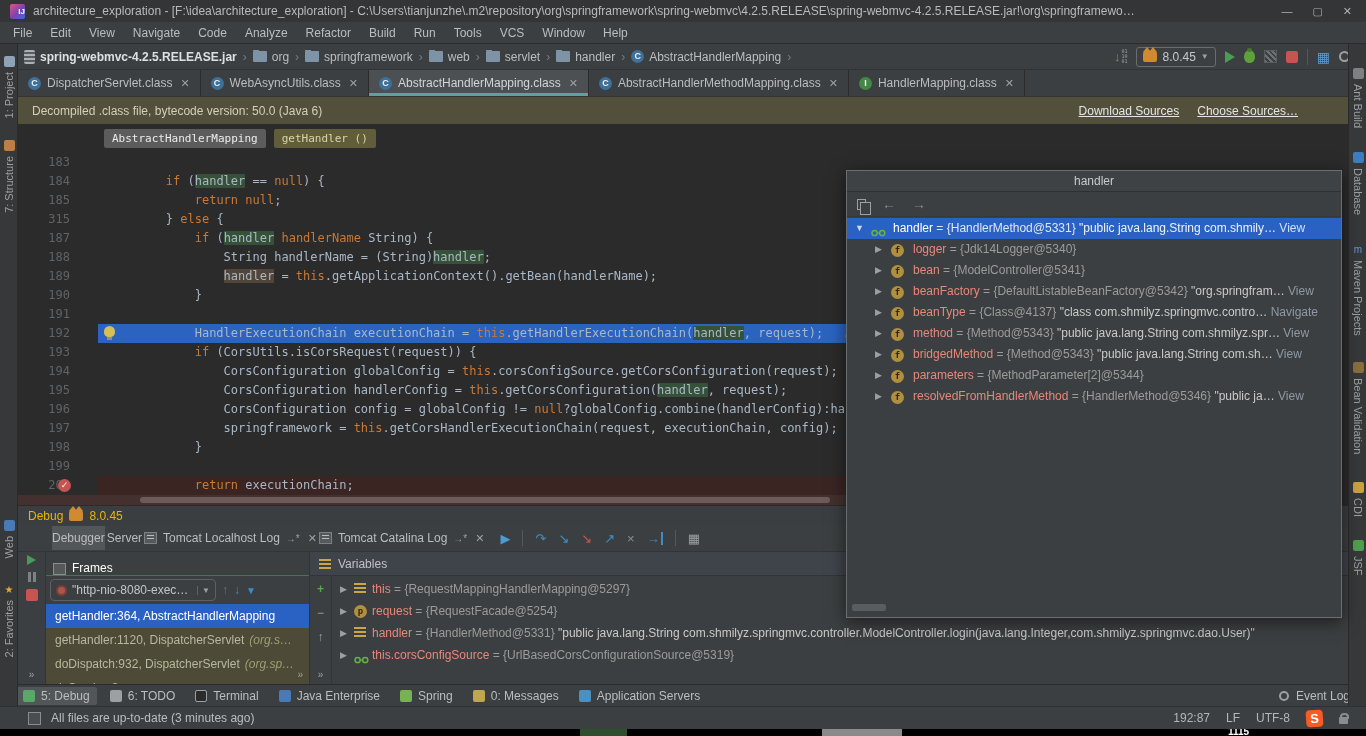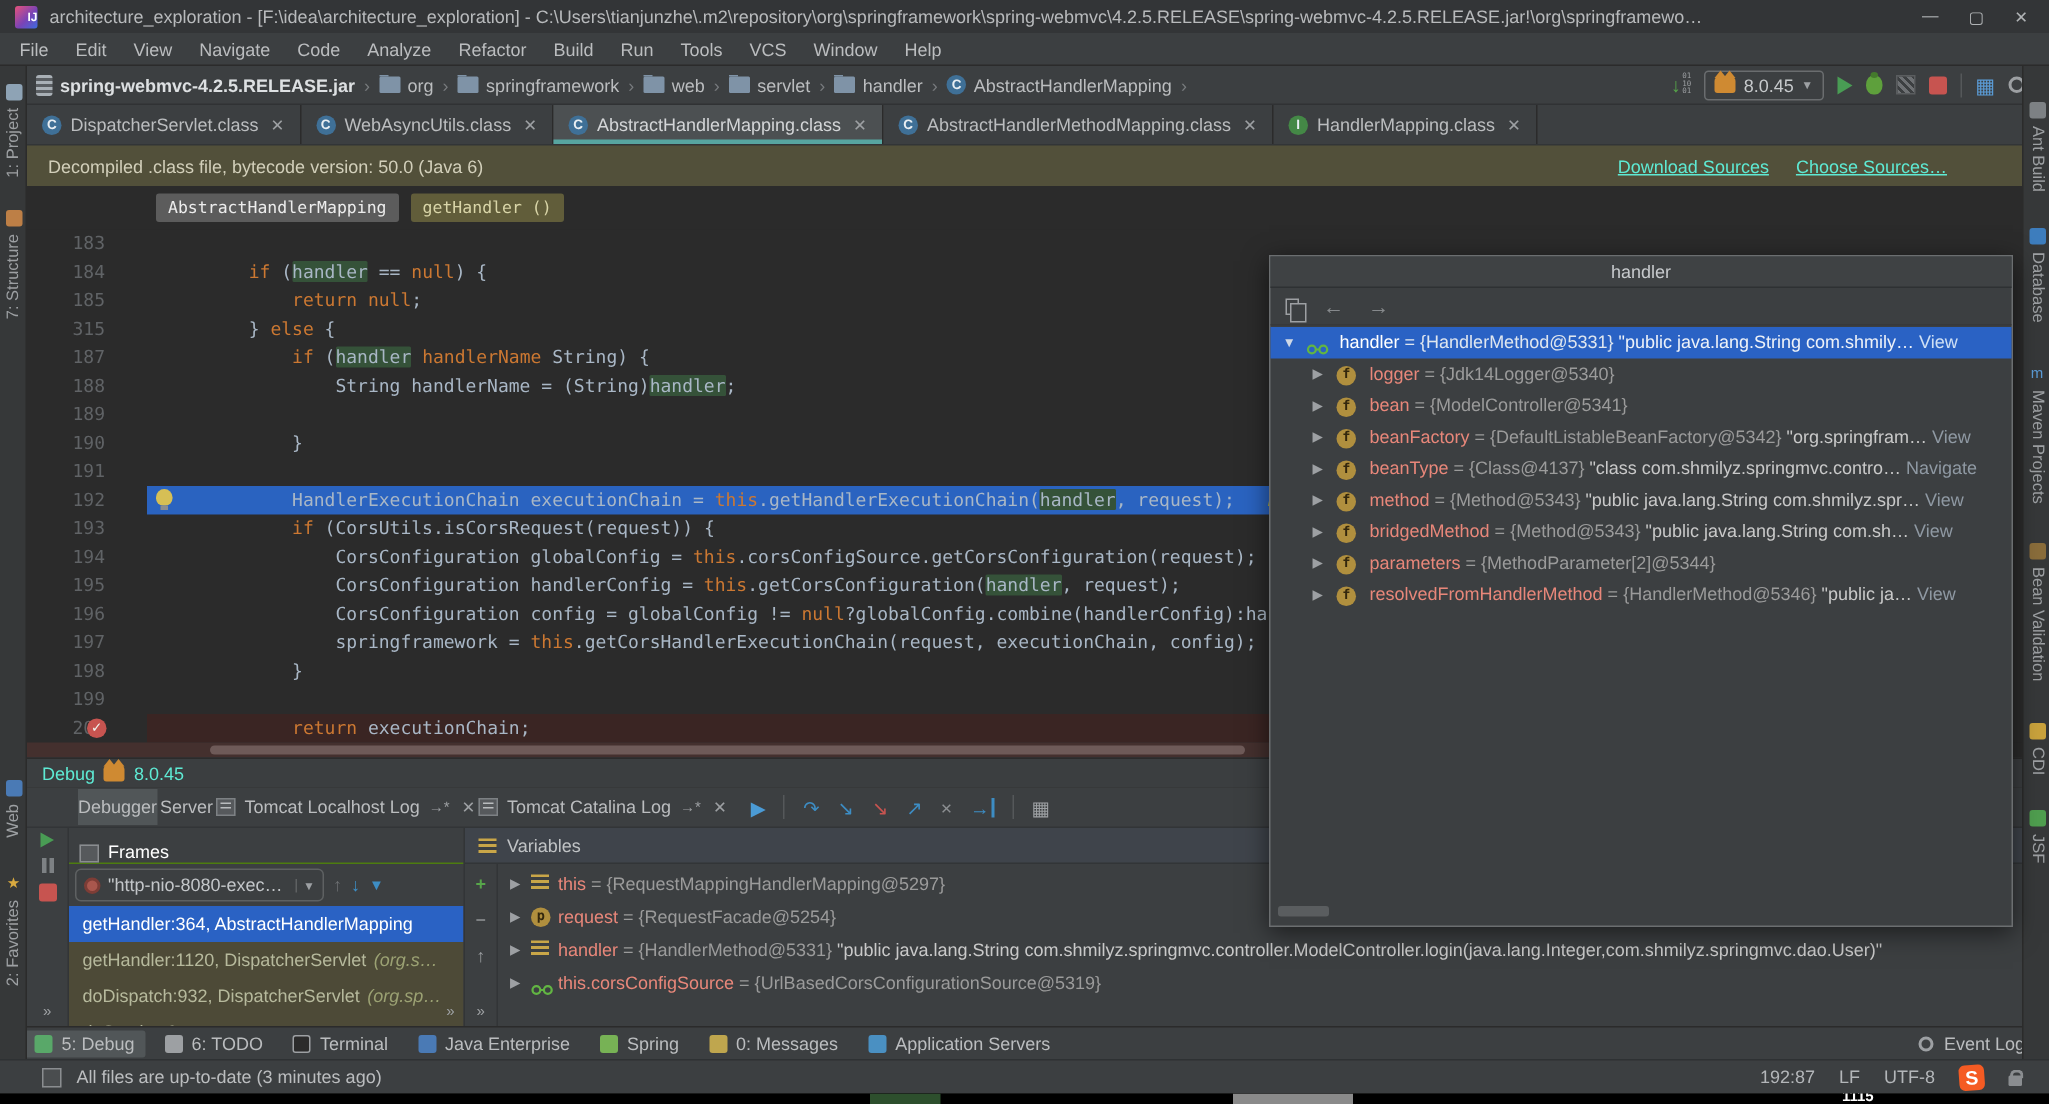--- a/index.html
+++ b/index.html
@@ -48,21 +48,21 @@
   
   .tabbar{position:absolute;left:18px;top:70px;width:1330px;height:27px;background:#3c3f41;display:flex;align-items:stretch;border-bottom:1px solid #323537}
   .etab{display:flex;align-items:center;gap:6px;padding:0 10px;border-right:1px solid #2b2b2b;position:relative;color:#bbbdbf;white-space:nowrap}
   .etab.active{background:#4c5052;color:#d3d5d7}
   .etab.active::after{content:'';position:absolute;left:0;right:0;bottom:0;height:3px;background:#57a5a0}
   .tab-close{color:#9da0a3;font-size:11px;margin-left:2px}
 
   
   .banner{position:absolute;left:18px;top:97px;width:1330px;height:27px;background:#52503a;display:flex;align-items:center;padding:0 14px;color:#d2cfba}
   .banner-links{margin-left:auto;display:flex;gap:18px;padding-right:36px}
-  .blink{color:#5eead4;text-decoration:underline}
+  .blink{color:#e5e5e5;text-decoration:underline}
   .chipsrow{position:absolute;left:18px;top:124px;width:1330px;height:29px;background:#2b2b2b;display:flex;align-items:center;gap:8px;padding-left:86px}
   .chip{font:11px "DejaVu Sans Mono",monospace;padding:3px 8px;border-radius:2px}
   .chip-class{background:#5c5c5c;color:#ececec}
   .chip-method{background:#615d3a;color:#d9d5a8}
 
   
   .editor{position:absolute;left:18px;top:153px;width:1330px;height:342px;background:#2b2b2b}
   .cline{position:relative;height:19px}
   .linebg{position:absolute;left:80px;width:748px;top:0;bottom:0}
   .cline.exec .linebg{background:#2a63c0}
@@ -73,21 +73,21 @@
   .hl{background:#355239;border-radius:1px}
   .hlw{background:#52453a;border-radius:1px}
   .hint{color:#bbb529;font-style:italic;font-weight:bold}
   .gbp{position:absolute;left:40px;top:3px;width:13px;height:13px;background:#c75450;border-radius:50%;color:#eef4ee;font-size:9px;line-height:13px;text-align:center}
   .gbulb{position:absolute;left:86px;top:2px;width:11px;height:11px;background:#d6bf55;border-radius:50% 50% 42% 42%}
   .gbulb::after{content:'';position:absolute;left:3px;bottom:-3px;width:5px;height:3px;background:#8a8d90}
   .ehscroll{position:absolute;left:18px;top:495px;width:828px;height:10px;background:#44302e}
   .ehthumb{position:absolute;left:122px;top:2px;width:690px;height:6px;background:#6e5a58;border-radius:3px}
 
   
-  .dheader{position:absolute;left:18px;top:505px;width:1330px;height:20px;background:#3b3e40;border-top:1px solid #2b2b2b;display:flex;align-items:center;gap:6px;padding-left:10px;color:#5eead4}
+  .dheader{position:absolute;left:18px;top:505px;width:1330px;height:20px;background:#3b3e40;border-top:1px solid #2b2b2b;display:flex;align-items:center;gap:6px;padding-left:10px;color:#eab308}
   .dtabs{position:absolute;left:18px;top:525px;width:1330px;height:27px;background:#3c3f41;border-bottom:1px solid #323537;display:flex;align-items:center;padding-left:34px;gap:2px}
   .dtab{display:flex;align-items:center;gap:6px;padding:5px 0;white-space:nowrap}
   .dtab.active{background:#515658}
   .ic-console{width:13px;height:12px;background:#56595c;border:1px solid #7d8184;position:relative}
   .ic-console::after{content:'';position:absolute;left:2px;top:2px;width:7px;height:1px;background:#b9bcbe;box-shadow:0 3px 0 #b9bcbe}
   .pinarrow{color:#9da0a3;font-size:10px}
   .steps{display:flex;align-items:center;gap:12px;margin-left:14px}
   .step{font-size:13px;line-height:13px}
   .rerun-abs{position:absolute;left:6px;top:530px;color:#4aa6a0;font-size:15px;z-index:5}
   .dcontent{position:absolute;left:18px;top:552px;width:1330px;height:132px;background:#3c3f41;overflow:hidden}
@@ -333,20 +333,21 @@
         <span class="code"><span>            </span><span class="kw">if </span><span>(</span><span class="hl">handler</span><span> </span><span class="kw">handlerName</span><span> String) {</span></span>
       </div>
       <div class="cline">
         <div class="linebg"></div>
         <span class="lnum">188</span>
         <span class="code"><span>                String handlerName = (String)</span><span class="hl">handler</span><span>;</span></span>
       </div>
       <div class="cline">
         <div class="linebg"></div>
         <span class="lnum">189</span>
+        <span class="code"><span>                </span><span class="hlw">handler</span><span> = </span><span class="kw">this</span><span>.getApplicationContext().getBean(handlerName);</span></span>
       </div>
       <div class="cline">
         <div class="linebg"></div>
         <span class="lnum">190</span>
         <span class="code"><span>            }</span></span>
       </div>
       <div class="cline">
         <div class="linebg"></div>
         <span class="lnum">191</span>
         <span class="code"></span>

